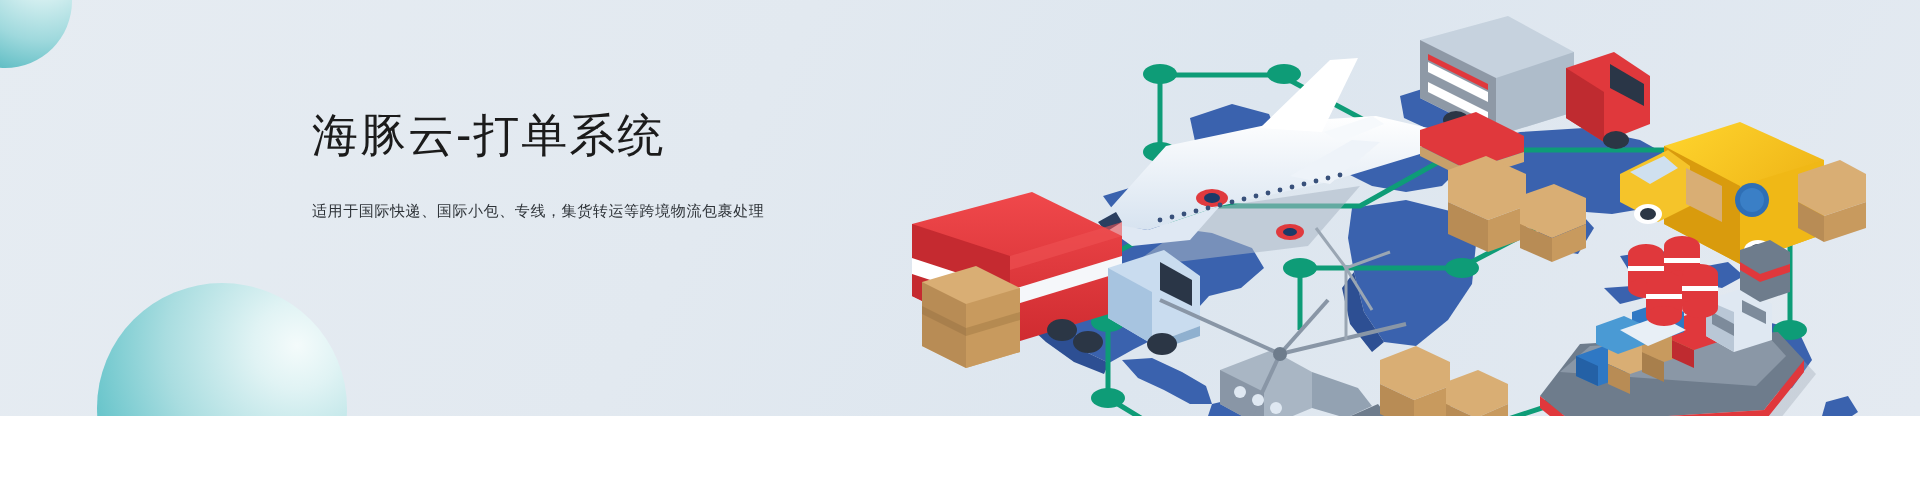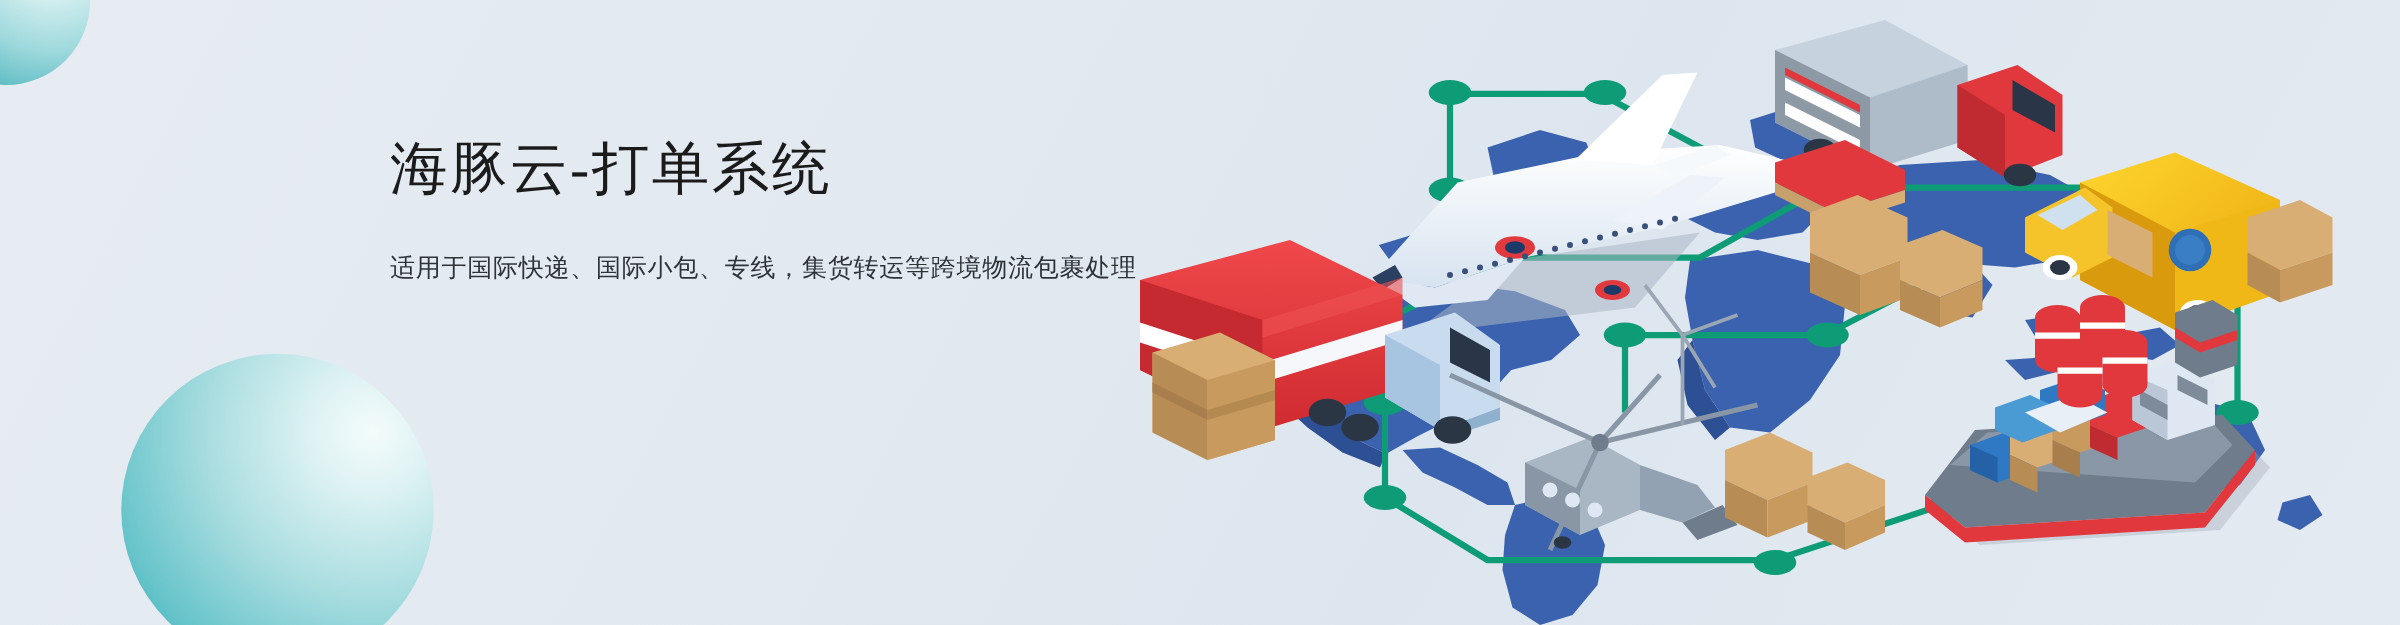--- a/index.html
+++ b/index.html
@@ -3,24 +3,24 @@
 <meta charset="utf-8">
 <style>
   html, body {
     margin: 0;
     padding: 0;
     background: #ffffff;
   }
   .banner {
     position: relative;
     width: 1920px;
-    height: 500px;
+    height: 416px;
     overflow: hidden;
     background: linear-gradient(118deg, #e6ecf2 0%, #e2e9f0 38%, #dde6ef 62%, #e4eaf1 100%);
-    font-family: Liberation Serif, serif;
+    font-family: Liberation Sans, sans-serif;
   }
 
   
   .deco-circle {
     position: absolute;
     border-radius: 50%;
     pointer-events: none;
   }
   .deco-circle.top-left {
     left: -62px;
@@ -47,21 +47,21 @@
   .headline {
     margin: 0;
     font-size: 46px;
     line-height: 1.18;
     font-weight: 400;
     letter-spacing: 2px;
     color: #1b1b1b;
   }
   .subhead {
     margin: 38px 0 0 0;
-    font-size: 20px;
+    font-size: 15px;
     line-height: 1.5;
     font-weight: 400;
     letter-spacing: 0.6px;
     color: #2e3338;
     white-space: nowrap;
   }
 
   
   .illustration {
     position: absolute;

